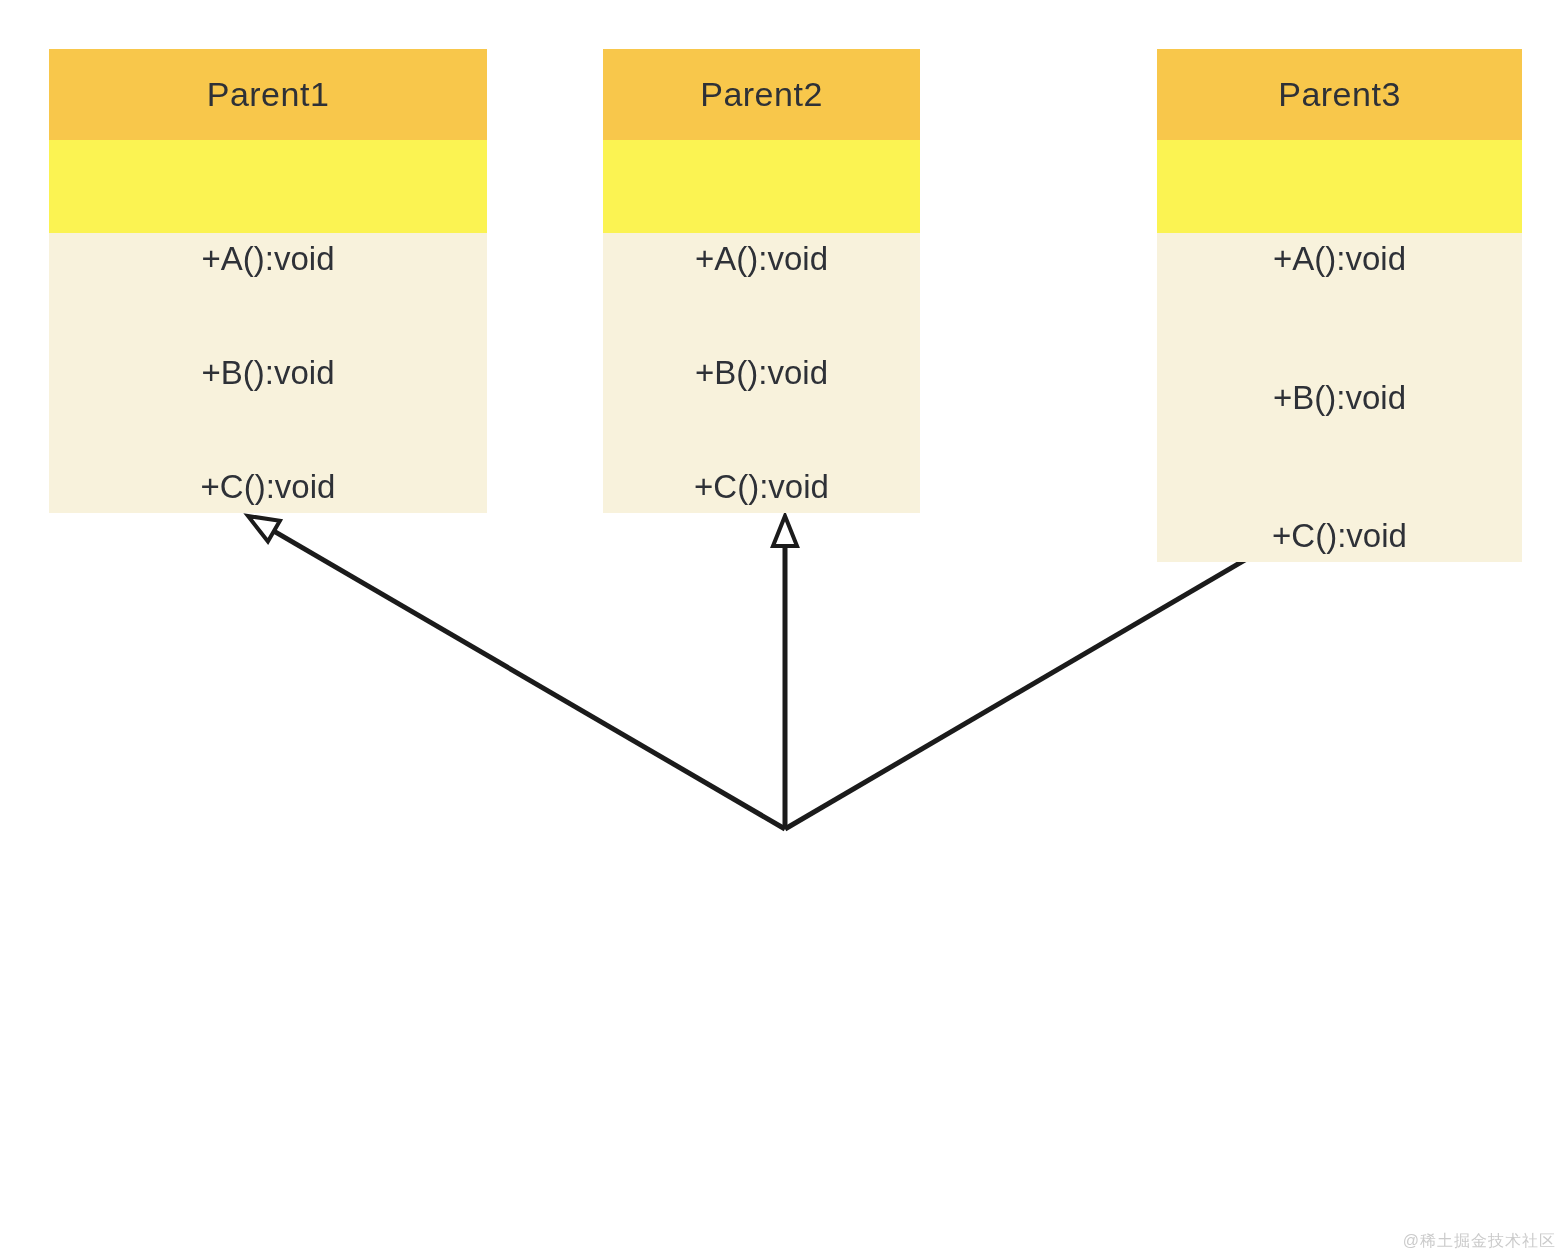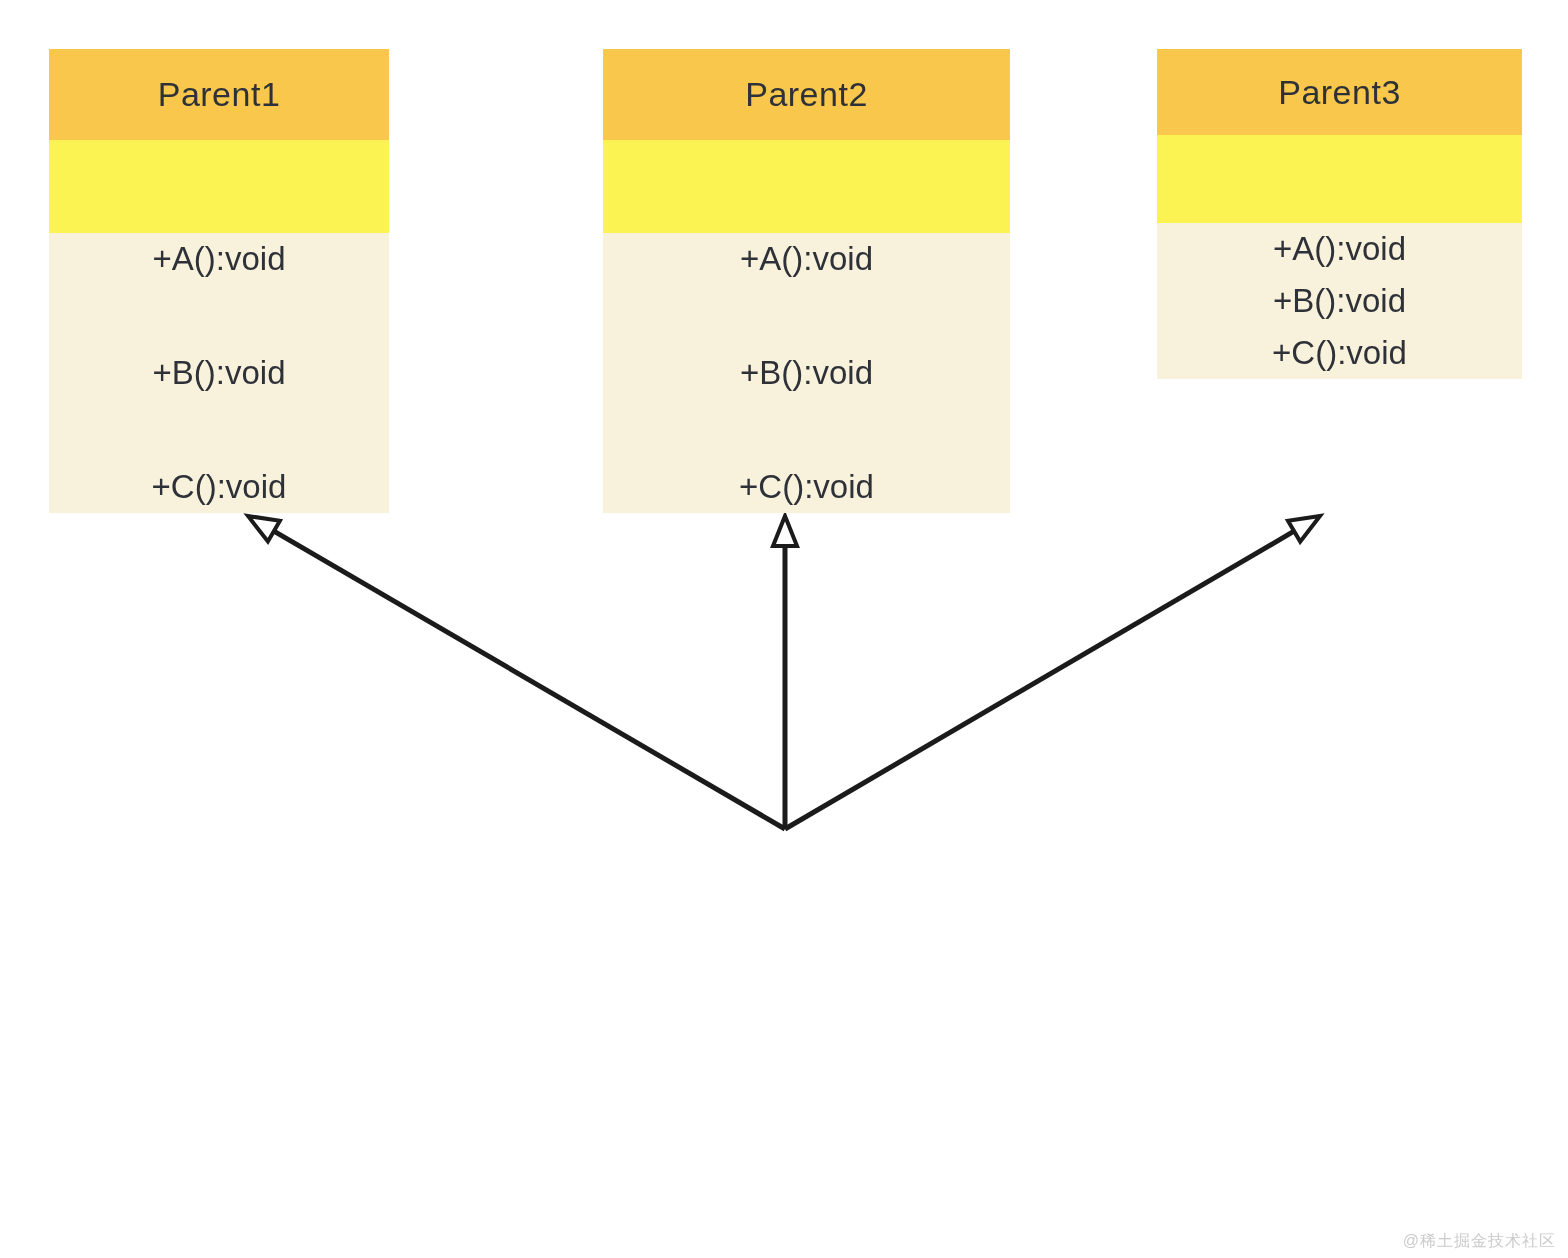--- a/index.html
+++ b/index.html
@@ -60,23 +60,23 @@
     display: flex;
     flex-direction: column;
     align-items: center;
     justify-content: space-between;
   }
   .method-line {
     font-size: 33px;
     line-height: 52px;
     white-space: nowrap;
   }
-  .parent1 { left: 49px;  top: 49px;  width: 340px; height: 464px; }
-  .parent2 { left: 603px; top: 49px;  width: 407px; height: 464px; }
-  .parent3 { left: 1157px; top: 49px; width: 365px; height: 330px; border-radius: 20px; }
+  .parent1 { left: 49px;  top: 49px;  width: 438px; height: 464px; }
+  .parent2 { left: 603px; top: 49px;  width: 317px; height: 464px; }
+  .parent3 { left: 1157px; top: 49px; width: 365px; height: 513px; border-radius: 20px; }
   .children { left: 603px; top: 830px; width: 365px; height: 380px; }
   .children .uml-header { height: 90px; }
   .children .uml-fields { height: 97px; }
   .watermark {
     position: absolute;
     right: 12px;
     bottom: 6px;
     font-size: 16px;
     color: var(--watermark, #cbcbcb);
     letter-spacing: 1px;

